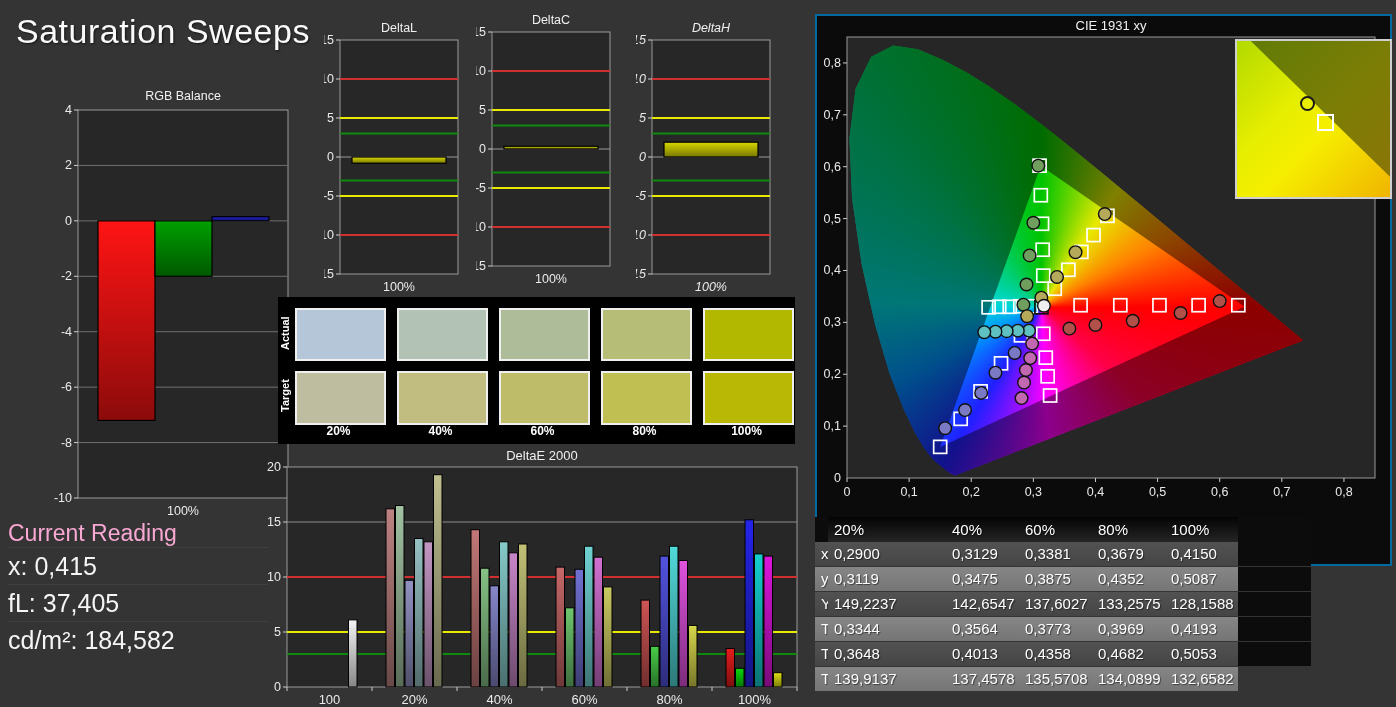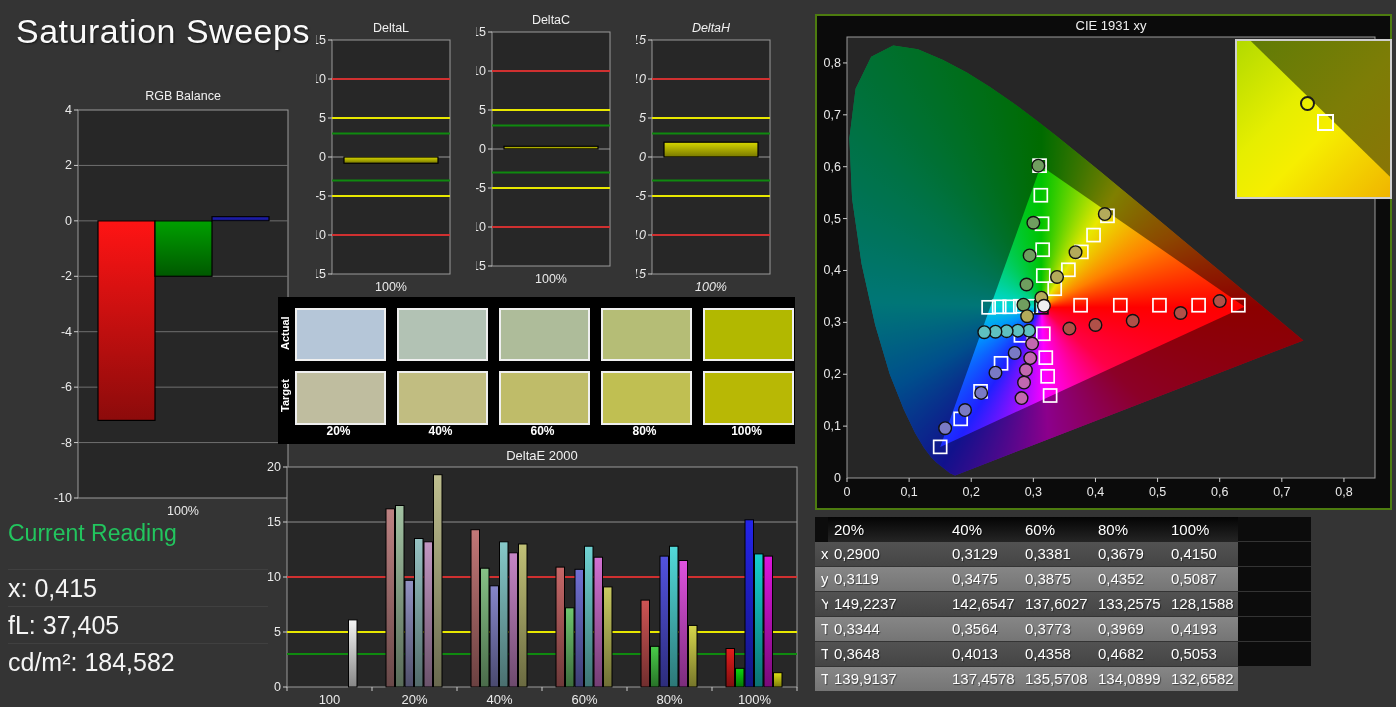--- a/index.html
+++ b/index.html
@@ -2,39 +2,39 @@
 <html><head>
 <meta charset="utf-8">
 <style>
   html,body{margin:0;padding:0;background:#343434;}
   #screen{position:relative;width:1396px;height:707px;background:#343434;overflow:hidden;
           font-family:"Liberation Sans",sans-serif;color:#f2f2f2;}
   .abs{position:absolute;}
   #main-title{left:16px;top:12px;font-size:34px;color:#fafafa;text-shadow:1px 1px 2px rgba(0,0,0,.6);letter-spacing:.5px;}
   
   #current-reading{left:8px;top:520px;width:260px;}
-  #current-reading .cr-title{font-size:23px;color:#22c55e;margin-bottom:22px;}
+  #current-reading .cr-title{font-size:23px;color:#f9a8d4;margin-bottom:0;}
   .cr-line{font-size:25px;color:#f5f5f5;height:36px;line-height:36px;border-top:1px solid rgba(120,120,120,.18);}
   .cr-line:first-of-type{border-top:none;}
   
   #swatch-panel{left:278px;top:297px;width:517px;height:147px;background:#000;}
   .swatch{position:absolute;border:2px solid #efefef;}
   .swatch-col-label{position:absolute;top:127px;width:87px;text-align:center;font-size:12px;font-weight:bold;color:#fff;}
   .swatch-row-label{position:absolute;left:1px;width:14px;font-size:11px;font-weight:bold;color:#fff;
                     writing-mode:vertical-rl;transform:rotate(180deg);text-align:center;}
   
   #sweep-table{left:815px;top:517px;display:grid;grid-template-columns:13px 118px 73px 73px 73px 73px 73px;
                grid-auto-rows:24px;row-gap:1px;font-size:15px;line-height:24px;}
   #sweep-table .hdr{height:26px;line-height:26px;background:linear-gradient(#040404,#262626);color:#fff;}
   #sweep-table .stub{background:#0c0c0c;}
   #sweep-table .cell{padding-left:6px;white-space:nowrap;color:#fff;text-shadow:1px 1px 1px rgba(0,0,0,.5);}
   .row-dark{background:linear-gradient(#525252,#454545);}
   .row-light{background:linear-gradient(#868686,#757575);}
   
-  #cie-panel{left:815px;top:14px;width:577px;height:496px;background:#0b0b0b;border:2px solid #4d7c0f;box-sizing:border-box;}
+  #cie-panel{left:815px;top:14px;width:577px;height:552px;background:#0b0b0b;border:2px solid #0369a1;box-sizing:border-box;}
   #cie-inset{position:absolute;left:418px;top:23px;width:157px;height:160px;border:2px solid #cfcfcf;box-sizing:border-box;
              background:linear-gradient(135deg,#b2da00 0%,#e6ee00 38%,#f6ee00 58%,#f0b400 100%);overflow:hidden;}
   #cie-inset .inset-dark{position:absolute;left:0;top:0;right:0;bottom:0;
              clip-path:polygon(9% 0, 100% 0, 100% 87%);
              background:linear-gradient(135deg,#5e7c06 0%,#7d7d06 55%,#8c7406 100%);}
   #inset-measured{position:absolute;left:41%;top:35%;width:11px;height:11px;border:2px solid #1a1a1a;border-radius:50%;}
   #inset-target{position:absolute;left:52%;top:47%;width:13px;height:13px;border:2px solid #fff;}
   svg text{font-family:"Liberation Sans",sans-serif;}
 </style>
 </head>
@@ -80,21 +80,21 @@
           <linearGradient id="g2" x1="0" y1="0" x2="0" y2="1">
             <stop offset="0%" stop-color="#2222cc"></stop>
             <stop offset="100%" stop-color="rgb(19,19,112)"></stop>
           </linearGradient>
         </defs>
         <rect x="52" y="132.85714285714283" width="57" height="199.54285714285714" fill="url(#g0)" stroke="#000" stroke-width="1.2"></rect>
         <rect x="109" y="132.85714285714283" width="57" height="55.428571428571445" fill="url(#g1)" stroke="#000" stroke-width="1.2"></rect>
         <rect x="166" y="128.7" width="57" height="4.157142857142844" fill="url(#g2)" stroke="#000" stroke-width="1.2"></rect>
         <text x="137" y="427" font-size="12.5" text-anchor="middle" fill="#eaeaea" font-weight="normal">100%</text>
       </svg></div>
-  <div class="abs" id="delta-l-chart" style="left:316px;top:12px;"><svg width="150" height="284">
+  <div class="abs" id="delta-l-chart" style="left:324px;top:12px;"><svg width="150" height="284">
         <rect x="16" y="28" width="118" height="234" fill="#272727" stroke="#9a9a9a" stroke-width="1"></rect>
         <text x="75" y="20" font-size="12.5" text-anchor="middle" fill="#f0f0f0" font-weight="normal">DeltaL</text>
         <line x1="12" y1="28" x2="16" y2="28" stroke="#cccccc" stroke-width="1"></line>
         <text x="10" y="32" font-size="12.5" text-anchor="end" fill="#eaeaea" font-weight="normal">15</text>
         <line x1="12" y1="67" x2="16" y2="67" stroke="#cccccc" stroke-width="1"></line>
         <text x="10" y="71" font-size="12.5" text-anchor="end" fill="#eaeaea" font-weight="normal">10</text>
         <line x1="12" y1="106" x2="16" y2="106" stroke="#cccccc" stroke-width="1"></line>
         <text x="10" y="110" font-size="12.5" text-anchor="end" fill="#eaeaea" font-weight="normal">5</text>
         <line x1="12" y1="145" x2="16" y2="145" stroke="#cccccc" stroke-width="1"></line>
         <text x="10" y="149" font-size="12.5" text-anchor="end" fill="#eaeaea" font-weight="normal">0</text>

